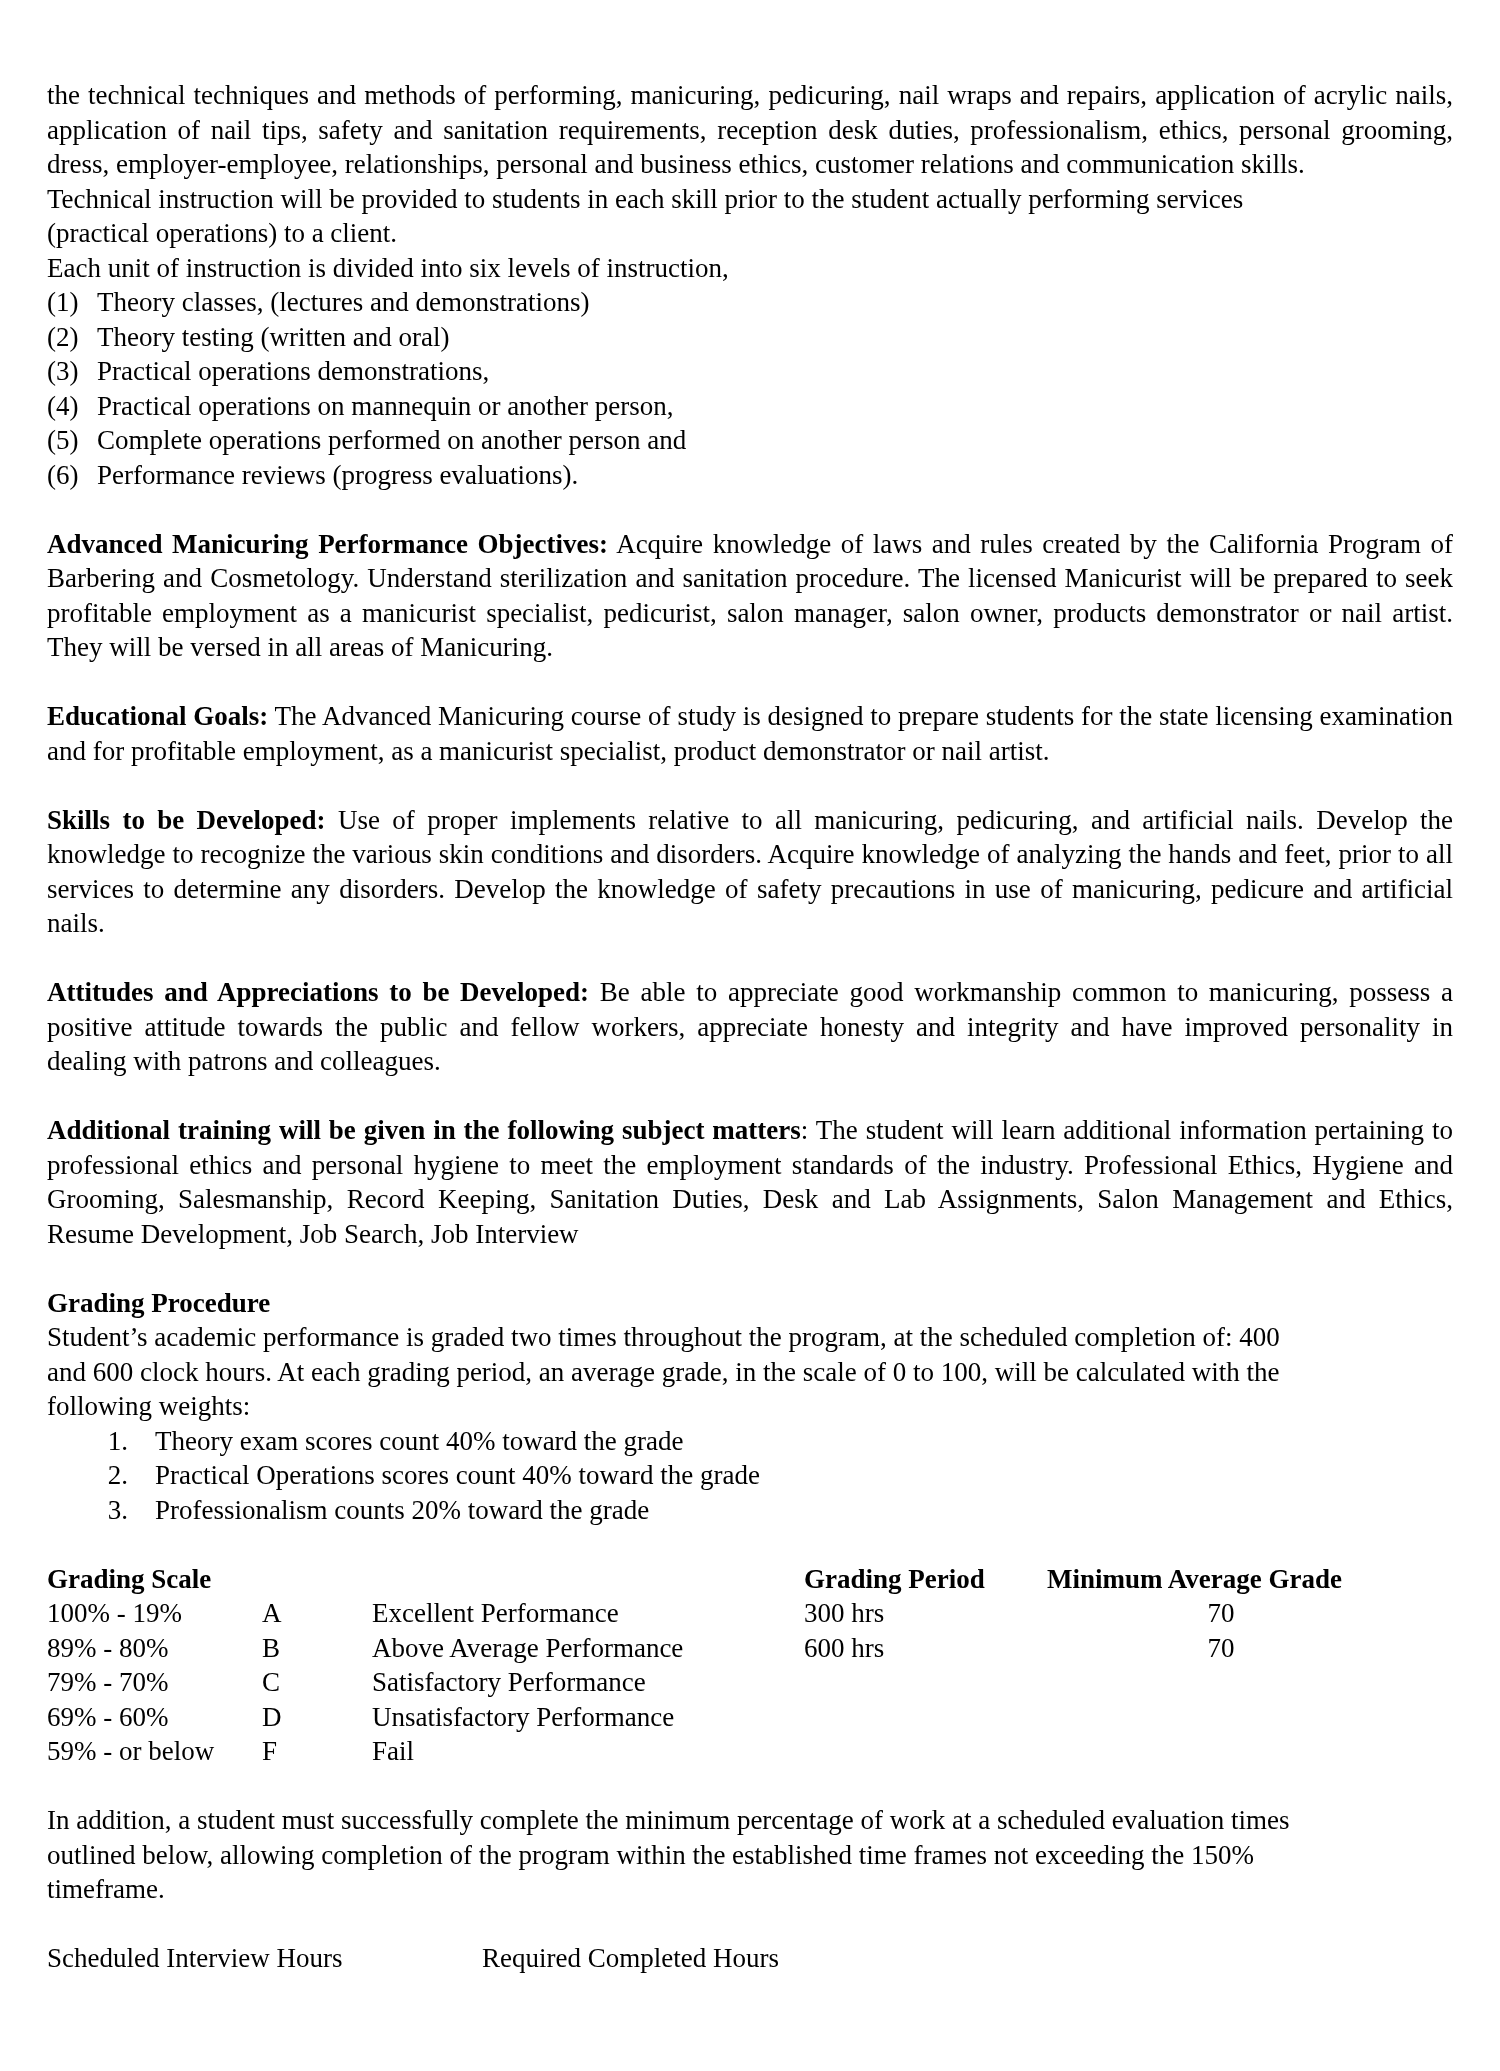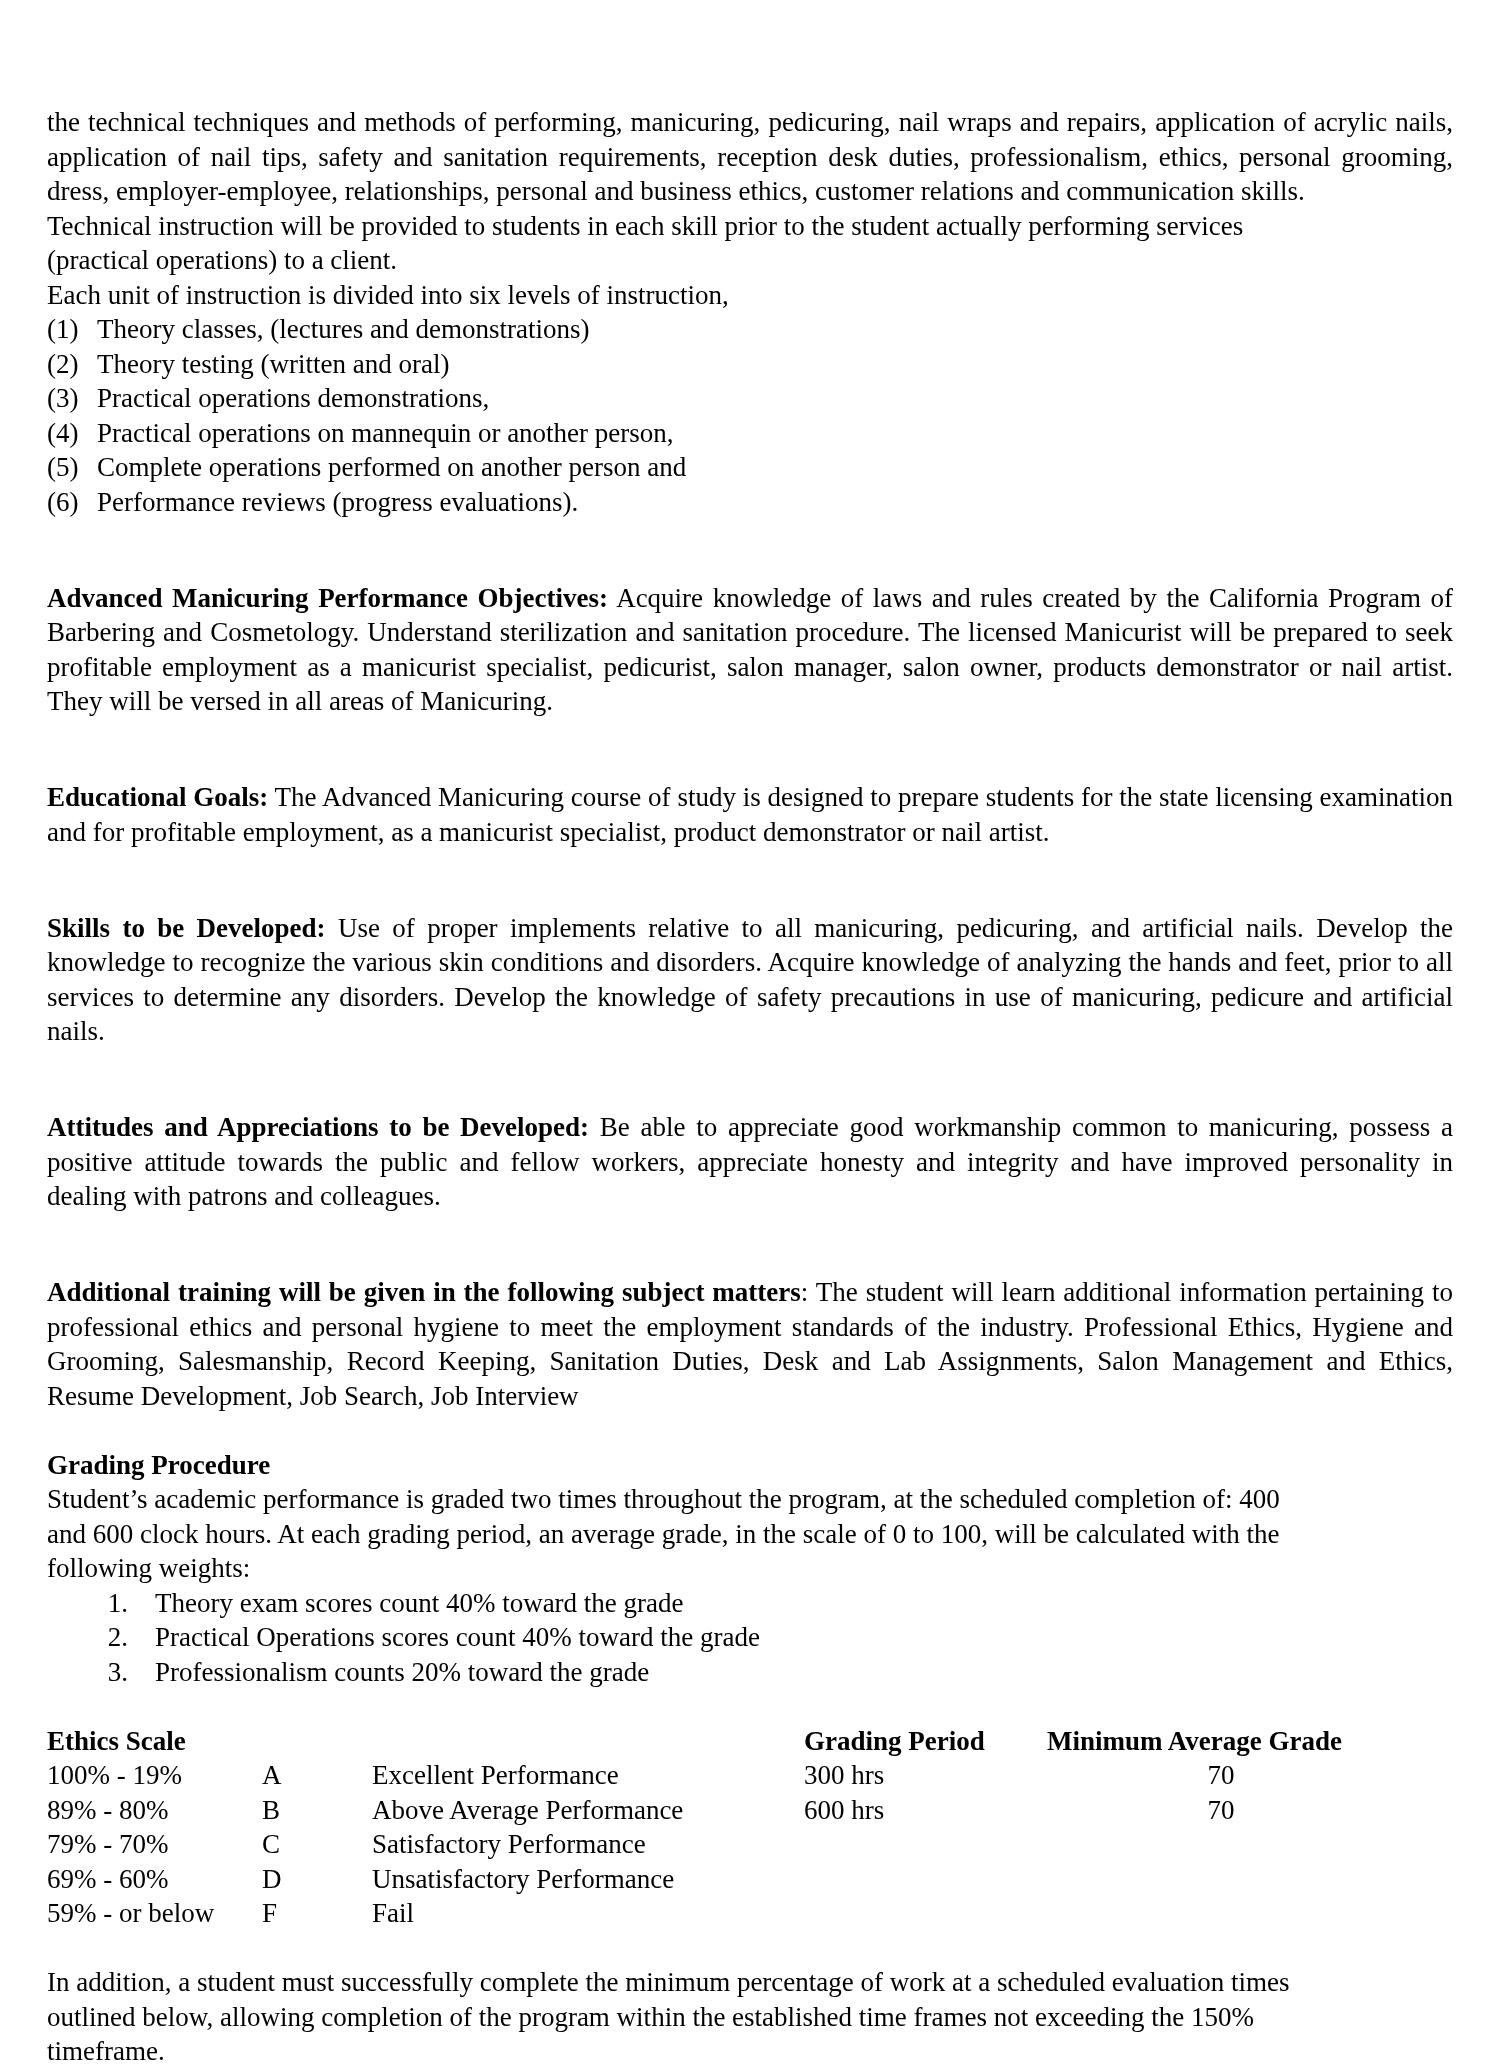--- a/index.html
+++ b/index.html
@@ -14,21 +14,21 @@
     }
     .page {
       position: absolute;
       left: 47px;
       top: 78px;
       width: 1406px;
     }
     .line-block {
       line-height: 34.5px;
     }
-    .justify { text-align: justify; margin-top: 27px; }
+    .justify { text-align: justify; }
     p { margin: 0; }
     .gap { height: 34.5px; }
     b { font-weight: bold; }
     .level-list { margin: 0; padding: 0; list-style: none; }
     .level-list li { line-height: 34.5px; display: flex; }
     .level-list .num { width: 50px; display: inline-block; }
     .weights { margin: 0; padding: 0; list-style: none; }
     .weights li { line-height: 34.5px; display: flex; }
     .weights .num { width: 108px; text-align: right; padding-right: 27px; box-sizing: border-box; }
     .grade-table { position: relative; height: 207px; }
@@ -128,21 +128,21 @@
     <li>
         <span class="num">3.</span>
         <span>Professionalism counts 20% toward the grade</span>
       </li>
   </ol>
 
   <div class="gap"></div>
 
   <div class="grade-table">
     <div class="grade-row" style="top:0">
-      <b class="c1">Ethics Scale</b>
+      <b class="c1">Grading Scale</b>
       <b class="c4">Grading Period</b>
       <b class="c5">Minimum Average Grade</b>
     </div>
     <div class="grade-row" style="top:34.5px">
       <span class="c1">100% - 19%</span>
       <span class="c2">A</span>
       <span class="c3">Excellent Performance</span>
       <span class="c4">300 hrs</span>
       <span class="c5v">70</span>
     </div>

